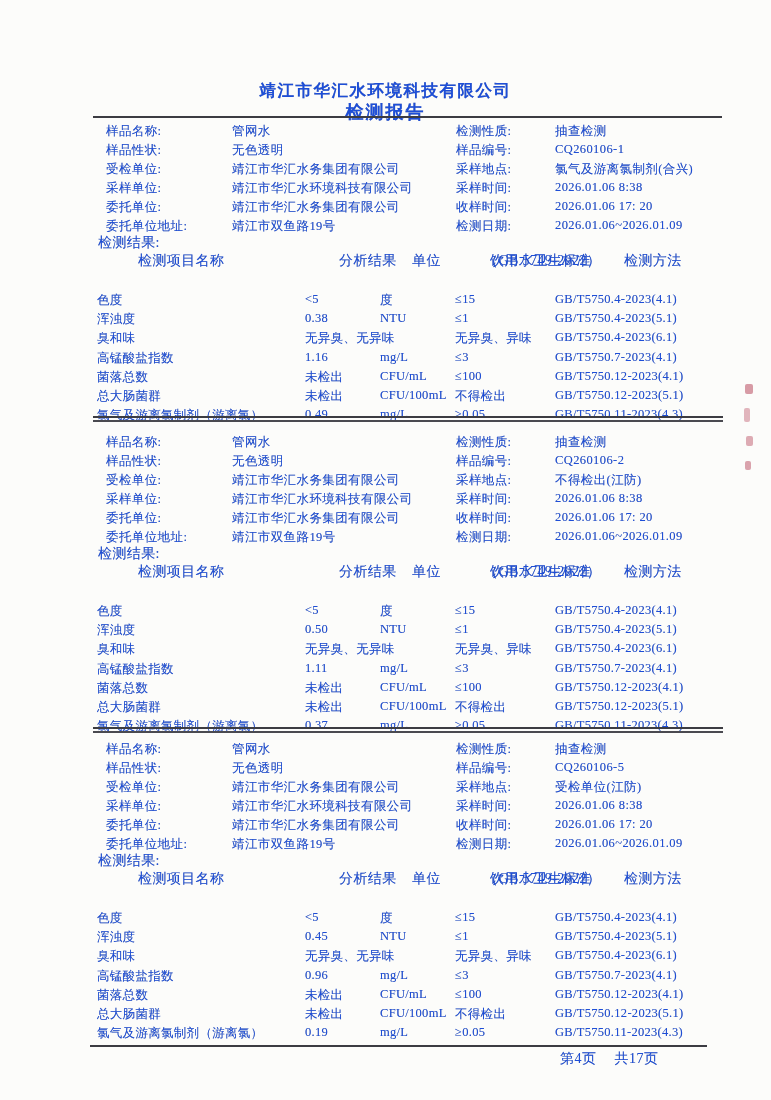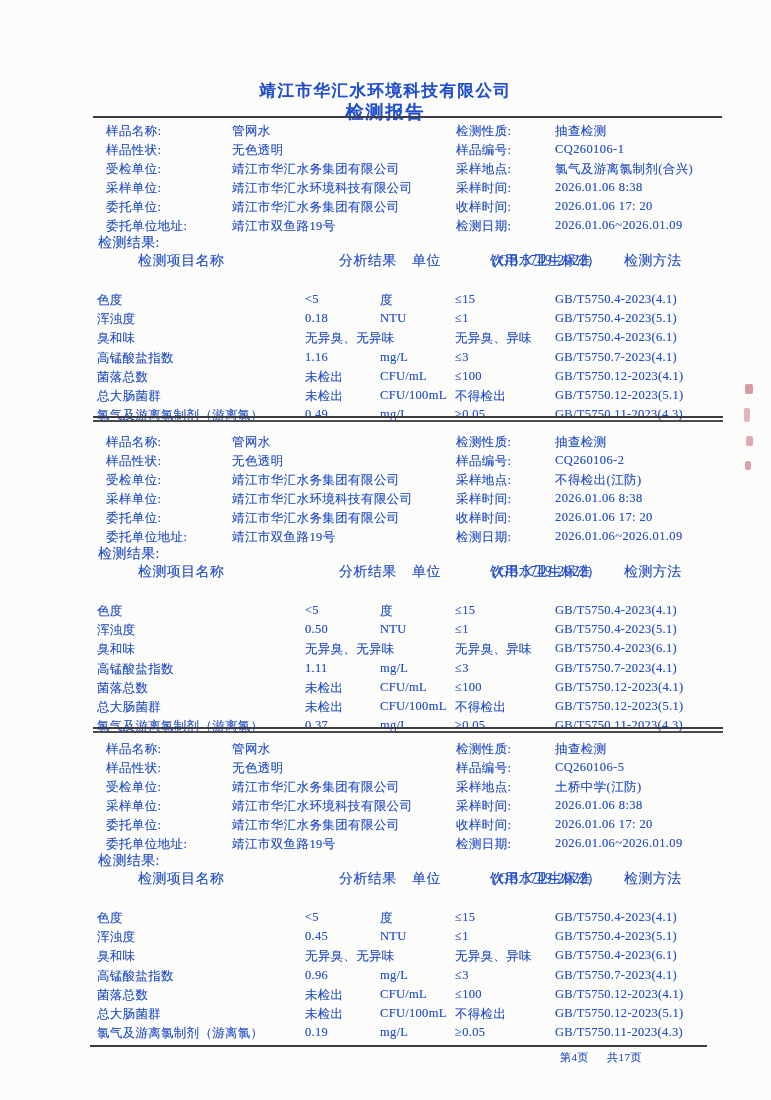--- a/index.html
+++ b/index.html
@@ -54,21 +54,21 @@
   .c-standard{left:455px;}
   .c-method{left:555px;font-size:11.6px;letter-spacing:-0.1px;}
 
   .rule-double{position:absolute;top:294px;left:93px;width:630px;}
   .rule-double i{display:block;height:2.2px;background:#3c3c42;}
   .rule-double i + i{height:1.5px;margin-top:2.2px;background:#4a4a50;}
   .section:nth-child(3) .rule-double{display:none;}
 
   
   .footer-rule{position:absolute;top:1045px;left:90px;width:617px;height:2.2px;background:#3c3c42;}
-  .footer-text{position:absolute;top:1050px;left:560px;font-size:11px;letter-spacing:0.5px;}
+  .footer-text{position:absolute;top:1050px;left:560px;font-size:14px;letter-spacing:0.5px;}
   .footer-text .total{margin-left:18px;}
 
   
   .scan-mark{position:absolute;border-radius:2px;background:#b84a5e;opacity:0.55;}
   .m1{left:745px;top:384px;width:8px;height:10px;}
   .m2{left:744px;top:408px;width:6px;height:14px;opacity:0.4;}
   .m3{left:746px;top:436px;width:7px;height:10px;opacity:0.45;}
   .m4{left:745px;top:461px;width:6px;height:9px;opacity:0.5;}
 </style>
 </head>
@@ -137,21 +137,21 @@
   <div class="result-row">
     <span class="c-item">色度</span>
     <span class="c-result">&lt;5</span>
     <span class="c-unit">度</span>
     <span class="c-standard">≤15</span>
     <span class="c-method">GB/T5750.4-2023(4.1)</span>
   </div>
 
   <div class="result-row">
     <span class="c-item">浑浊度</span>
-    <span class="c-result">0.18</span>
+    <span class="c-result">0.38</span>
     <span class="c-unit">NTU</span>
     <span class="c-standard">≤1</span>
     <span class="c-method">GB/T5750.4-2023(5.1)</span>
   </div>
 
   <div class="result-row">
     <span class="c-item">臭和味</span>
     <span class="c-result">无异臭、无异味</span>
     <span class="c-unit"></span>
     <span class="c-standard">无异臭、异味</span>
@@ -325,21 +325,21 @@
     <span class="l-label">样品性状:</span>
     <span class="l-value">无色透明</span>
     <span class="r-label">样品编号:</span>
     <span class="r-value">CQ260106-5</span>
   </div>
 
   <div class="info-row">
     <span class="l-label">受检单位:</span>
     <span class="l-value">靖江市华汇水务集团有限公司</span>
     <span class="r-label">采样地点:</span>
-    <span class="r-value">土桥中学(江防)</span>
+    <span class="r-value">受检单位(江防)</span>
   </div>
 
   <div class="info-row">
     <span class="l-label">采样单位:</span>
     <span class="l-value">靖江市华汇水环境科技有限公司</span>
     <span class="r-label">采样时间:</span>
     <span class="r-value">2026.01.06 8:38</span>
   </div>
 
   <div class="info-row">

